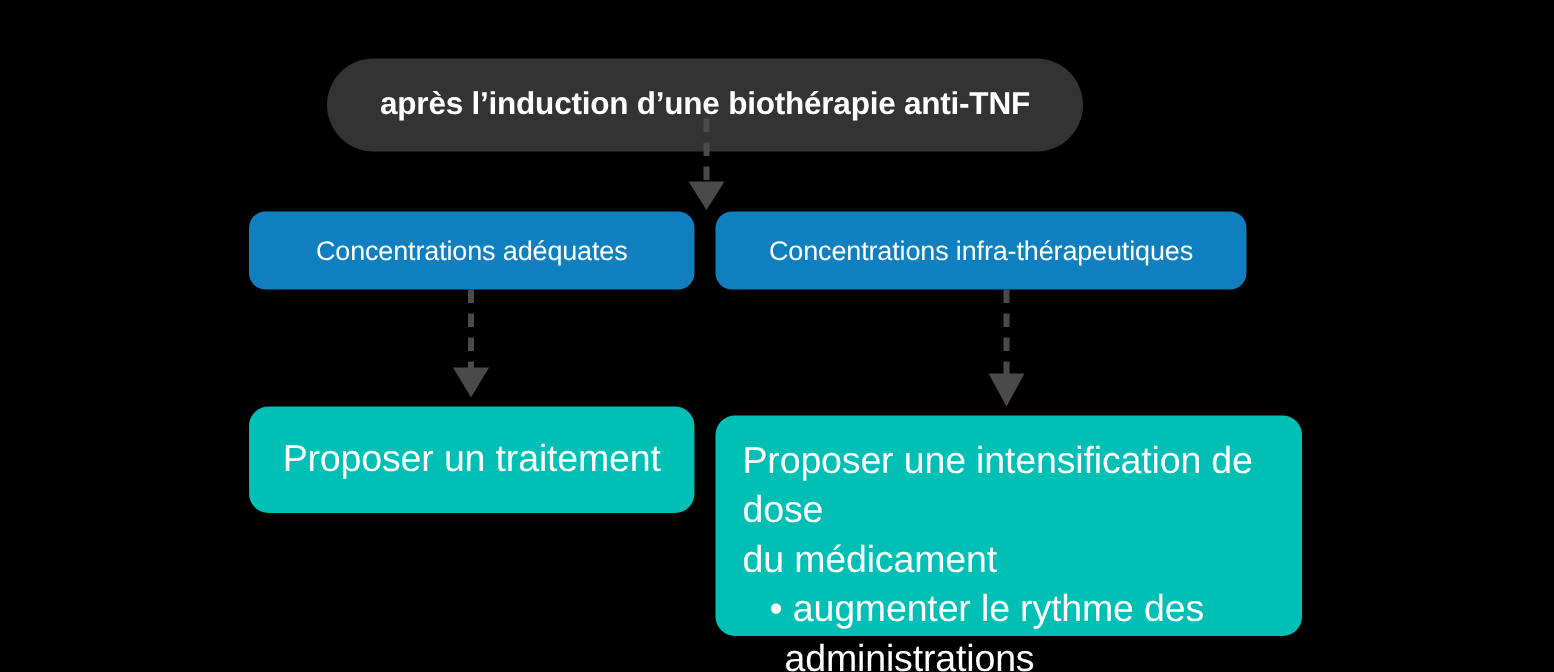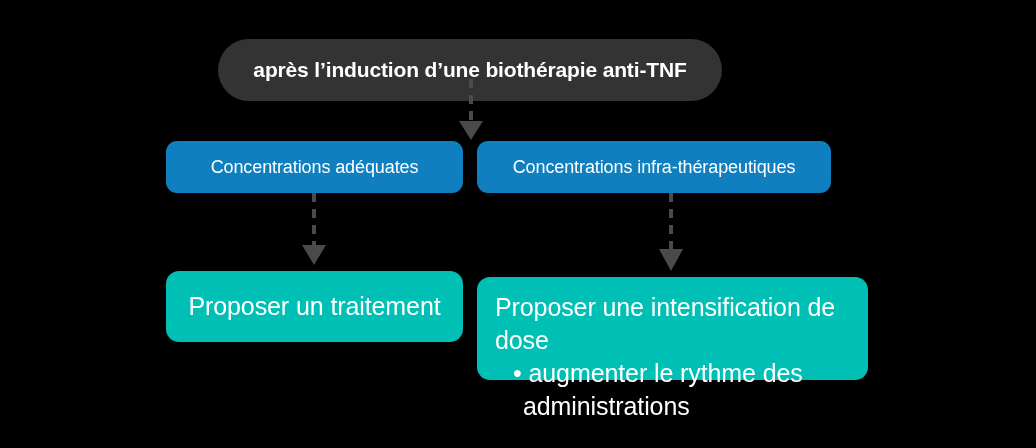--- a/index.html
+++ b/index.html
@@ -72,21 +72,21 @@
     left: 166px;
     top: 271px;
     width: 297px;
     height: 71px;
     padding: 0 14px;
   }
   #box-intensify {
     left: 477px;
     top: 277px;
     width: 391px;
-    height: 103px;
+    height: 147px;
     display: block;
     text-align: left;
     padding: 14px 16px 0 18px;
   }
   #box-intensify .lead {
     display: block;
   }
   #box-intensify .bullet-line {
     display: block;
     padding-left: 28px;
@@ -143,16 +143,17 @@
   </div>
 
   <div class="node teal-box" id="box-other-class">
     <span>
       <span>Proposer un traitement</span><br>
     </span>
   </div>
 
   <div class="node teal-box" id="box-intensify">
     <span class="lead">Proposer une intensification de dose</span>
+    <span class="lead">du médicament</span>
     <span class="bullet-line">• augmenter le rythme des administrations</span>
   </div>
 
 </div>
 
 </body></html>

